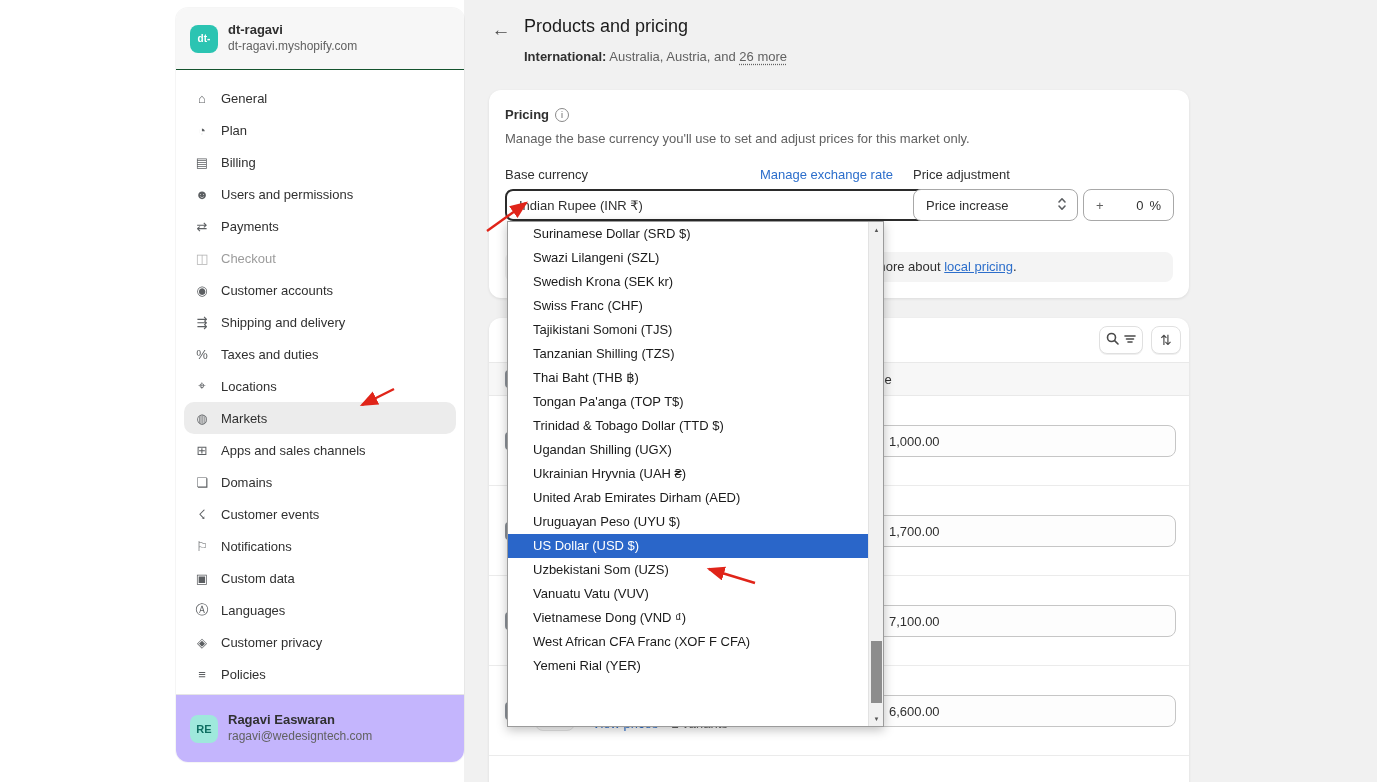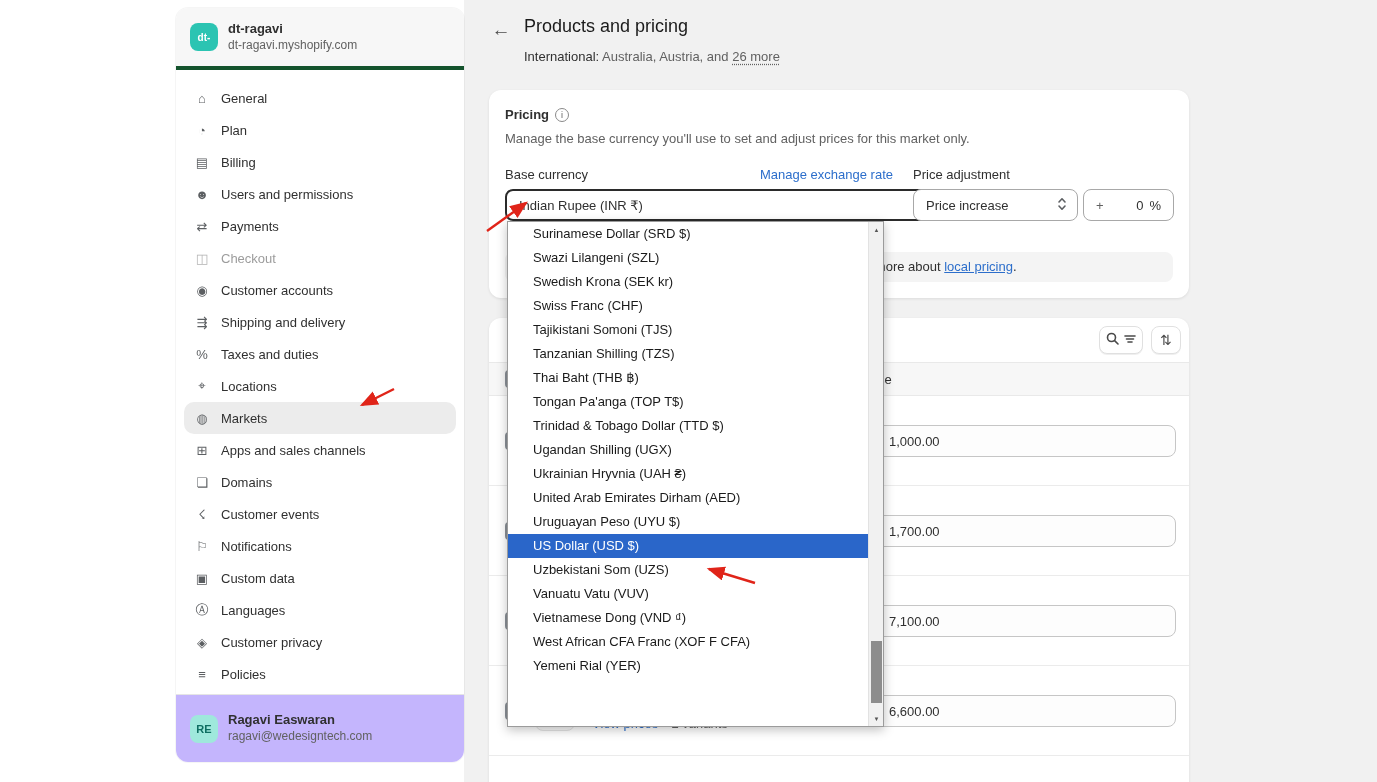--- a/index.html
+++ b/index.html
@@ -5,21 +5,21 @@
   *{margin:0;padding:0;box-sizing:border-box}
   html,body{width:1377px;height:782px;overflow:hidden;background:#fff;
     font-family:"Liberation Sans","DejaVu Sans",sans-serif;position:relative}
 
   
   #main-bg{position:absolute;left:464px;top:0;width:913px;height:782px;background:#f1f1f1}
 
   
   #sidebar{position:absolute;left:176px;top:8px;width:288px;height:754px;background:#fff;
     border-radius:12px;box-shadow:0 0 0 1px rgba(0,0,0,0.04)}
-  #store-head{height:62px;background:#f7f7f7;border-bottom:4px solid #14532d;
+  #store-head{height:62px;background:#f7f7f7;border-bottom:1px solid #14532d;
     border-radius:12px 12px 0 0;display:flex;align-items:center;gap:10px;padding:0 14px}
   .avatar{width:28px;height:28px;border-radius:8px;background:#2bc4b2;color:#fff;
     font-size:10px;font-weight:bold;display:flex;align-items:center;justify-content:center;flex:0 0 auto}
   .avatar.light{background:#9fe8dc;color:#0e6e62;font-size:11px}
   .store-name{font-size:13px;font-weight:bold;color:#303030;line-height:1.3}
   .store-domain{font-size:12px;color:#616161;line-height:1.3}
   #nav{padding:12px 8px 0}
   .nav-item{height:32px;display:flex;align-items:center;gap:9px;padding:0 8px;
     border-radius:10px;font-size:13px;color:#303030;cursor:pointer;white-space:nowrap}
   .nav-item .ic{width:20px;text-align:center;color:#5c5f62;font-size:13px;flex:0 0 auto}
@@ -27,21 +27,21 @@
   .nav-item.disabled{color:#9c9c9c}
   .nav-item.disabled .ic{color:#b3b3b3}
   #side-foot{position:absolute;left:0;bottom:0;width:100%;height:68px;border-top:1px solid #e5e5e5;
     display:flex;align-items:center;gap:10px;padding:0 14px;background:#c4b5fd;border-radius:0 0 12px 12px}
 
   
   #back-btn{position:absolute;left:489px;top:18px;width:24px;height:24px;font-size:19px;color:#4a4a4a;
     display:flex;align-items:center;justify-content:center;cursor:pointer}
   #page-title{position:absolute;left:524px;top:16px;font-size:18px;font-weight:normal;color:#1a1a1a}
   #subtitle{position:absolute;left:524px;top:49px;font-size:13px;color:#616161}
-  #subtitle .sub-b{font-weight:normal;color:#303030}
+  #subtitle .sub-b{font-weight:bold;color:#303030}
   .more-link{color:#616161;text-decoration:underline dotted;text-underline-offset:3px;cursor:pointer}
 
   
   .card{position:absolute;background:#fff;border-radius:12px;box-shadow:0 1px 3px rgba(0,0,0,0.09)}
   #card1{left:489px;top:90px;width:700px;height:208px}
   #card2{left:489px;top:318px;width:700px;height:500px;overflow:hidden}
 
   #c1-title{position:absolute;left:16px;top:17px;font-size:13px;font-weight:bold;color:#303030}
   #c1-info{position:absolute;left:66px;top:18px;width:14px;height:14px;border:1px solid #8a8a8a;border-radius:50%;
     font-size:9px;color:#616161;display:flex;align-items:center;justify-content:center;cursor:pointer}

